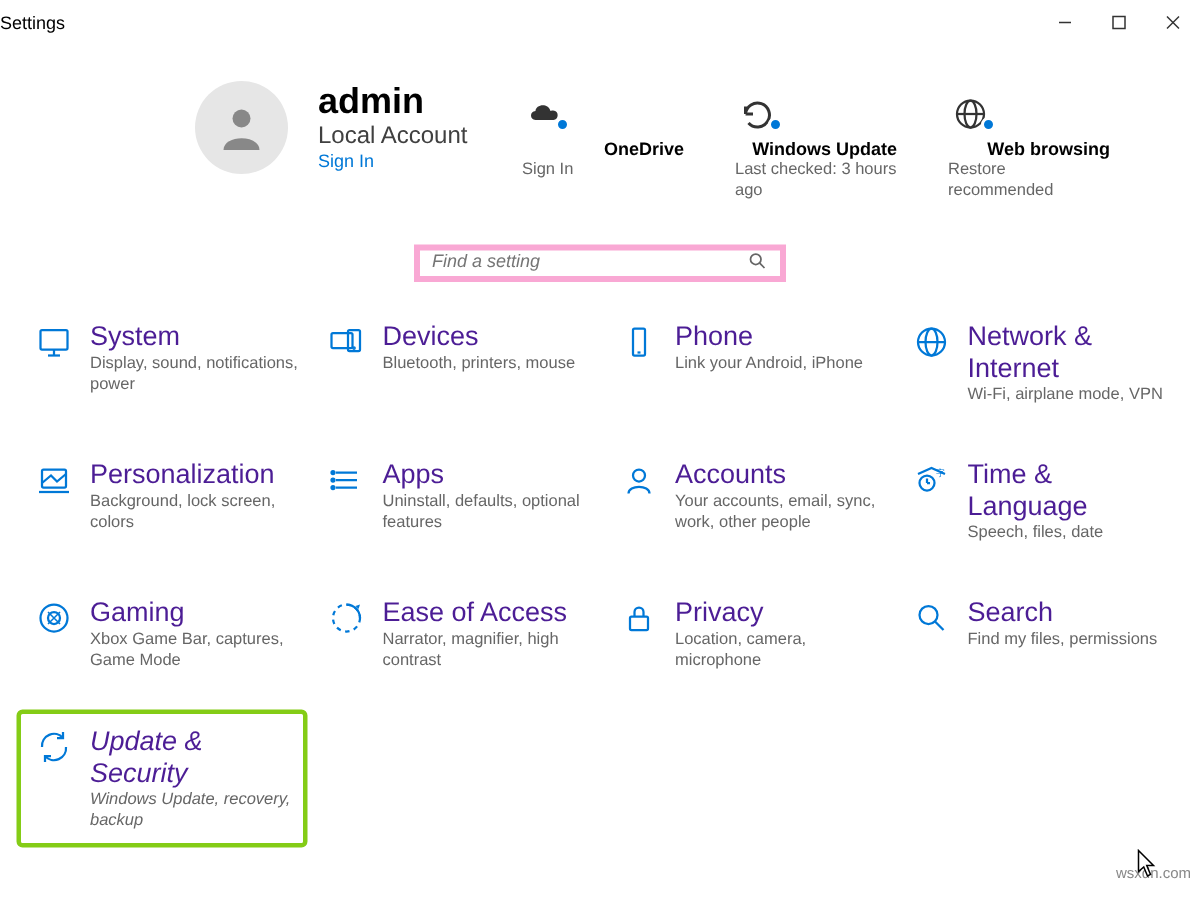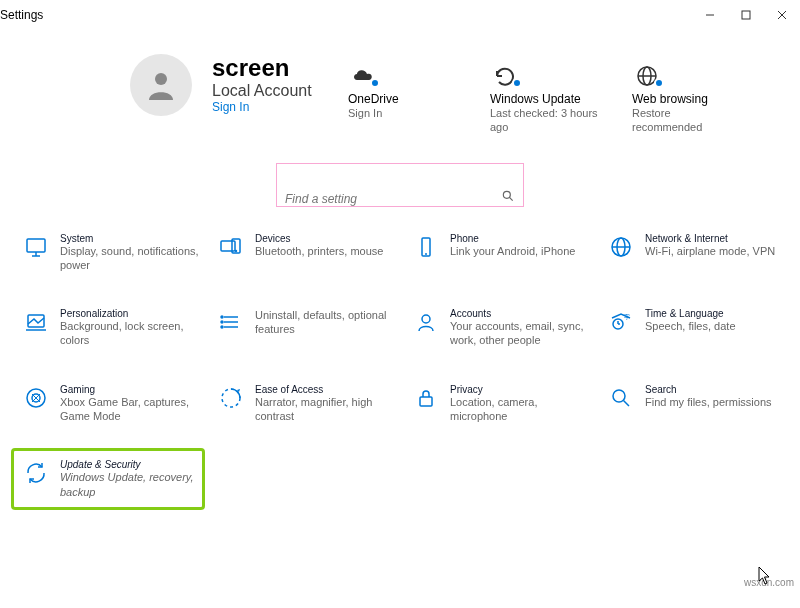--- a/index.html
+++ b/index.html
@@ -12,30 +12,30 @@
 .avatar { width: 62px; height: 62px; border-radius: 50%; background: #e6e6e6; display: flex; align-items: center; justify-content: center; margin-right: 20px; flex-shrink: 0; }
 .avatar svg { width: 36px; height: 36px; fill: #888; }
 .user-block .username { font-size: 24px; font-weight: 600; }
 .user-block .account-type { font-size: 16px; color: #404040; }
 .user-block .signin { font-size: 12px; color: #0078d7; cursor: pointer; }
 .statuses { margin-left: auto; display: flex; gap: 34px; padding-right: 10px; }
 .status-item { width: 108px; text-align: left; }
 .status-icon { height: 34px; display: flex; align-items: flex-end; position: relative; }
 .status-icon svg { width: 30px; height: 24px; }
 .dot { width: 10px; height: 10px; border-radius: 50%; background: #0078d7; position: absolute; bottom: 0; left: 22px; border: 2px solid #fff; }
-.status-title { font-weight: 400; font-size: 12px; margin-top: 4px; }
+.status-title { font-weight: 700; font-size: 12px; margin-top: 4px; text-align: right; }
 .status-sub { font-size: 11px; color: #666; line-height: 1.3; }
 .search-wrap { display: flex; justify-content: center; margin: 18px 0 14px 0; }
-.search-box { width: 248px; height: 44px; border: 1px solid #f9a8d4; display: flex; align-items: flex-end; padding: 0 8px; }
+.search-box { width: 248px; height: 25px; border: 4px solid #f9a8d4; display: flex; align-items: flex-start; padding: 0 8px; }
 .search-box input { border: none; outline: none; flex: 1; font-size: 12px; font-style: italic; color: #666; background: transparent; }
 .grid { padding: 8px 10px 0 18px; display: grid; grid-template-columns: repeat(4, 1fr); column-gap: 8px; row-gap: 28px; }
 .category { display: flex; align-items: flex-start; gap: 10px; cursor: pointer; padding: 4px; }
 .cat-icon { width: 28px; height: 28px; display: flex; align-items: center; justify-content: center; flex-shrink: 0; }
 .cat-icon svg { width: 24px; height: 24px; stroke: #0078d7; fill: none; stroke-width: 1.5; }
-.cat-text .cat-title { font-size: 10px; font-weight: 400; color: #0f172a; }
+.cat-text .cat-title { font-size: 18px; font-weight: 400; color: #4c1d95; }
 .cat-text .cat-sub { font-size: 11px; color: #666; line-height: 1.3; }
 .highlighted { border: 3px solid #84cc16; border-radius: 4px; padding: 8px; margin-left: -7px; margin-top: -7px; font-style: italic; }
 .watermark { position: absolute; right: 6px; bottom: 20px; font-size: 10px; color: #888; }
 .cursor { position: absolute; right: 28px; bottom: 22px; }
 </style>
 </head>
 <body>
 
 <div class="titlebar">
   <span class="titlebar-title">Settings</span>
@@ -60,21 +60,21 @@
 </div>
 
 <div class="hero">
   <div class="avatar">
     <svg viewBox="0 0 24 24">
         <circle cx="12" cy="8" r="4"></circle>
         <path d="M4 22 C4 15 20 15 20 22"></path>
       </svg>
   </div>
   <div class="user-block">
-    <div class="username">screen</div>
+    <div class="username">admin</div>
     <div class="account-type">Local Account</div>
     <div class="signin">Sign In</div>
   </div>
   <div class="statuses" id="statuses">
       <div class="status-item">
         <div class="status-icon">
           <svg viewBox="0 0 24 24">
             <path d="M6 16 C2 16 2 10 6 10 C6 6 14 4 16 10 C22 8 22 16 18 16 Z" fill="#333"></path>
           </svg>
           <span class="dot"></span>
@@ -187,20 +187,21 @@
         <svg viewBox="0 0 24 24">
           <line x1="5" y1="7" x2="19" y2="7"></line>
           <line x1="5" y1="12" x2="19" y2="12"></line>
           <line x1="5" y1="17" x2="19" y2="17"></line>
           <circle cx="3" cy="7" r="1" fill="#0078d7"></circle>
           <circle cx="3" cy="12" r="1" fill="#0078d7"></circle>
           <circle cx="3" cy="17" r="1" fill="#0078d7"></circle>
         </svg>
       </div>
     <div class="cat-text">
+      <div class="cat-title">Apps</div>
       <div class="cat-sub">Uninstall, defaults, optional features</div>
     </div>
     </div>
     <div class="category">
       <div class="cat-icon">
         <svg viewBox="0 0 24 24">
           <circle cx="12" cy="9" r="4"></circle>
           <path d="M5 21 C5 15 19 15 19 21"></path>
         </svg>
       </div>

